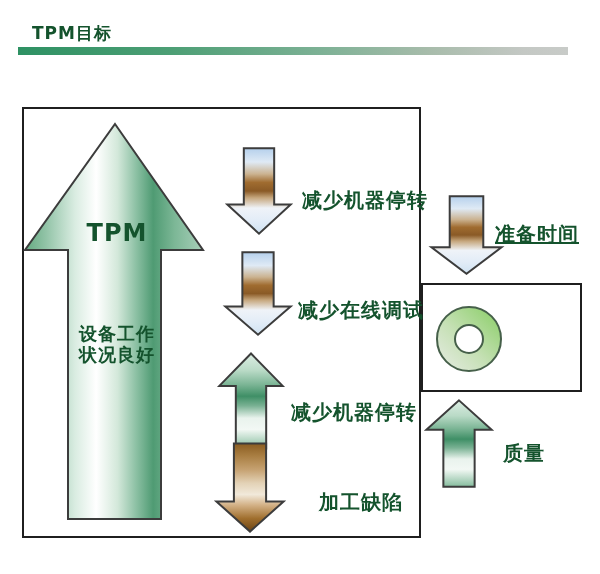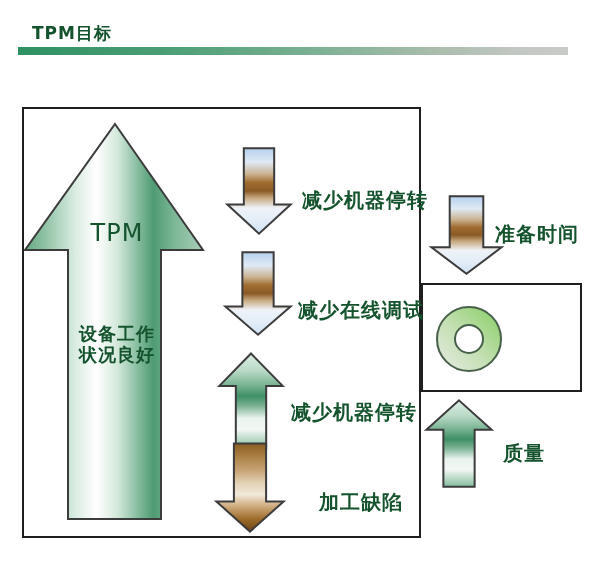--- a/index.html
+++ b/index.html
@@ -15,21 +15,21 @@
   }
   .main-box{
     left:22px;top:107px;width:399px;height:431px;
     border:2px solid #1f1f1f;box-sizing:border-box;background:#ffffff;
   }
   .donut-box{
     left:421px;top:283px;width:161px;height:109px;
     border:2px solid #1f1f1f;box-sizing:border-box;background:#ffffff;
   }
   .lbl{font-size:20px;font-weight:bold;white-space:nowrap;letter-spacing:1px;}
-  .tpm-label{left:68px;top:219px;width:98px;text-align:center;font-size:24px;font-weight:normal;letter-spacing:1px;}
+  .tpm-label{left:68px;top:219px;width:98px;text-align:center;font-size:24px;font-weight:bold;letter-spacing:1px;}
   .tpm-sublabel{left:58px;top:323px;width:118px;text-align:center;font-size:18px;font-weight:bold;line-height:21px;letter-spacing:1px;}
   svg.arrow{display:block;overflow:visible;}
 </style>
 </head>
 <body>
 
 <div class="page">
 
   <svg width="0" height="0" style="position:absolute" aria-hidden="true">
     <defs>
@@ -114,21 +114,21 @@
   <div class="abs lbl" style="left:291px;top:399px;">减少机器停转</div>
 
   <svg class="abs arrow" style="left:215px;top:442px;" width="70" height="91" viewBox="0 0 100 130" preserveAspectRatio="none">
     <polygon points="27,2 73,2 73,85 98,85 50,128 2,85 27,85" fill="url(#grad-brown)" stroke="#3c3c3c" stroke-width="2" vector-effect="non-scaling-stroke"></polygon>
   </svg>
   <div class="abs lbl" style="left:295px;top:489px;margin-left:24px;">加工缺陷</div>
 
   <svg class="abs arrow" style="left:430px;top:195px;" width="73" height="80" viewBox="0 0 100 130" preserveAspectRatio="none">
     <polygon points="27,2 73,2 73,85 98,85 50,128 2,85 27,85" fill="url(#grad-bluebrown)" stroke="#3c3c3c" stroke-width="2" vector-effect="non-scaling-stroke"></polygon>
   </svg>
-  <div class="abs lbl" style="left:495px;top:221px;">准备时间</div>
+  <div class="abs lbl" style="left:495px;top:221px;text-decoration:underline;">准备时间</div>
 
   <svg class="abs" style="left:436px;top:306px;" width="66" height="66" viewBox="0 0 66 66">
     <path d="M33,1 A32,32 0 1,0 33,65 A32,32 0 1,0 33,1 Z M33,19 A14,14 0 1,1 33,47 A14,14 0 1,1 33,19 Z" fill="url(#grad-donut)" fill-rule="evenodd" stroke="#46604a" stroke-width="2"></path>
   </svg>
 
   <svg class="abs arrow" style="left:425px;top:399px;" width="68" height="89" viewBox="0 0 100 130" preserveAspectRatio="none">
     <polygon points="50,2 98,45 73,45 73,128 27,128 27,45 2,45" fill="url(#grad-green)" stroke="#3c3c3c" stroke-width="2" vector-effect="non-scaling-stroke"></polygon>
   </svg>
   <div class="abs lbl" style="left:503px;top:440px;">质量</div>
 

